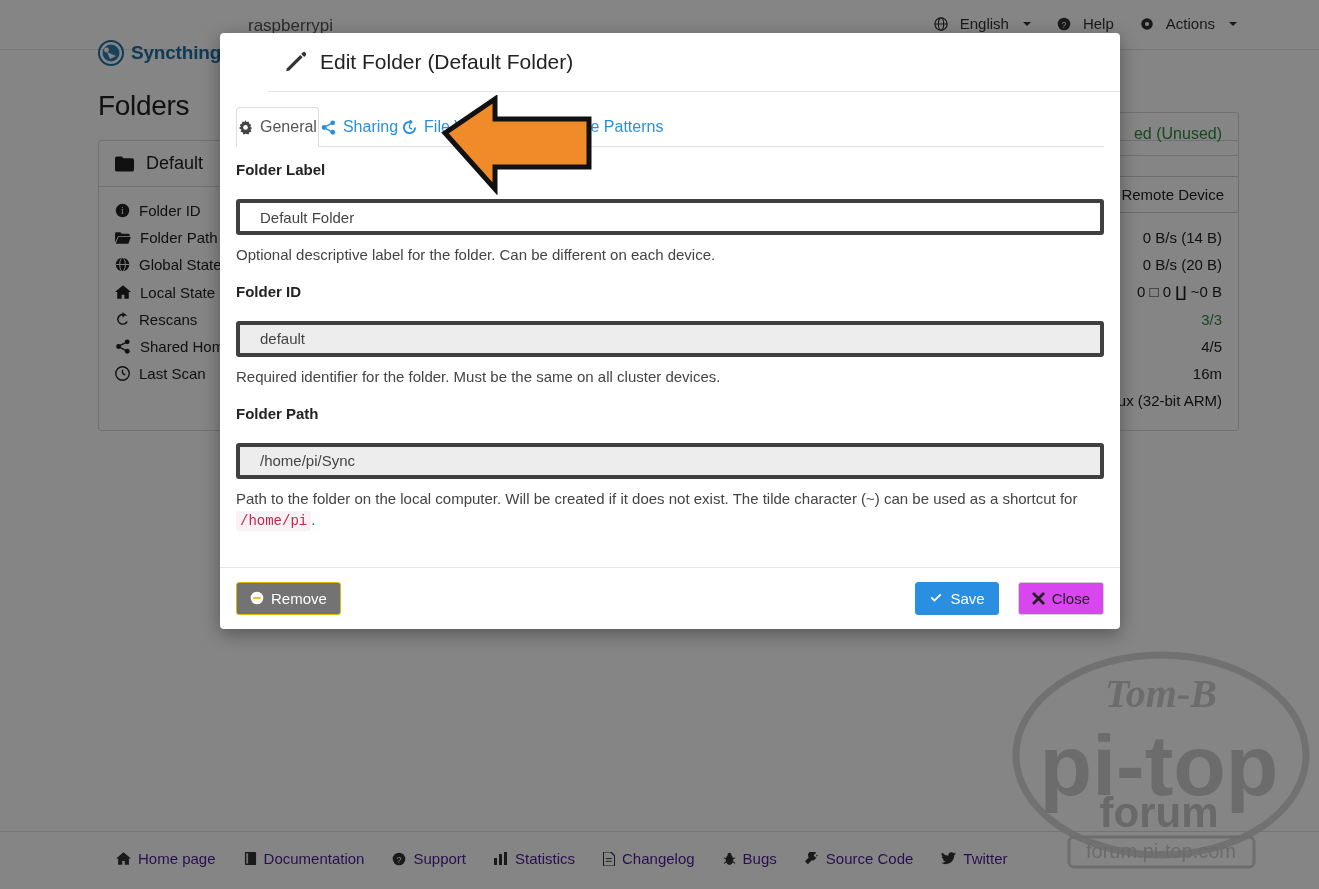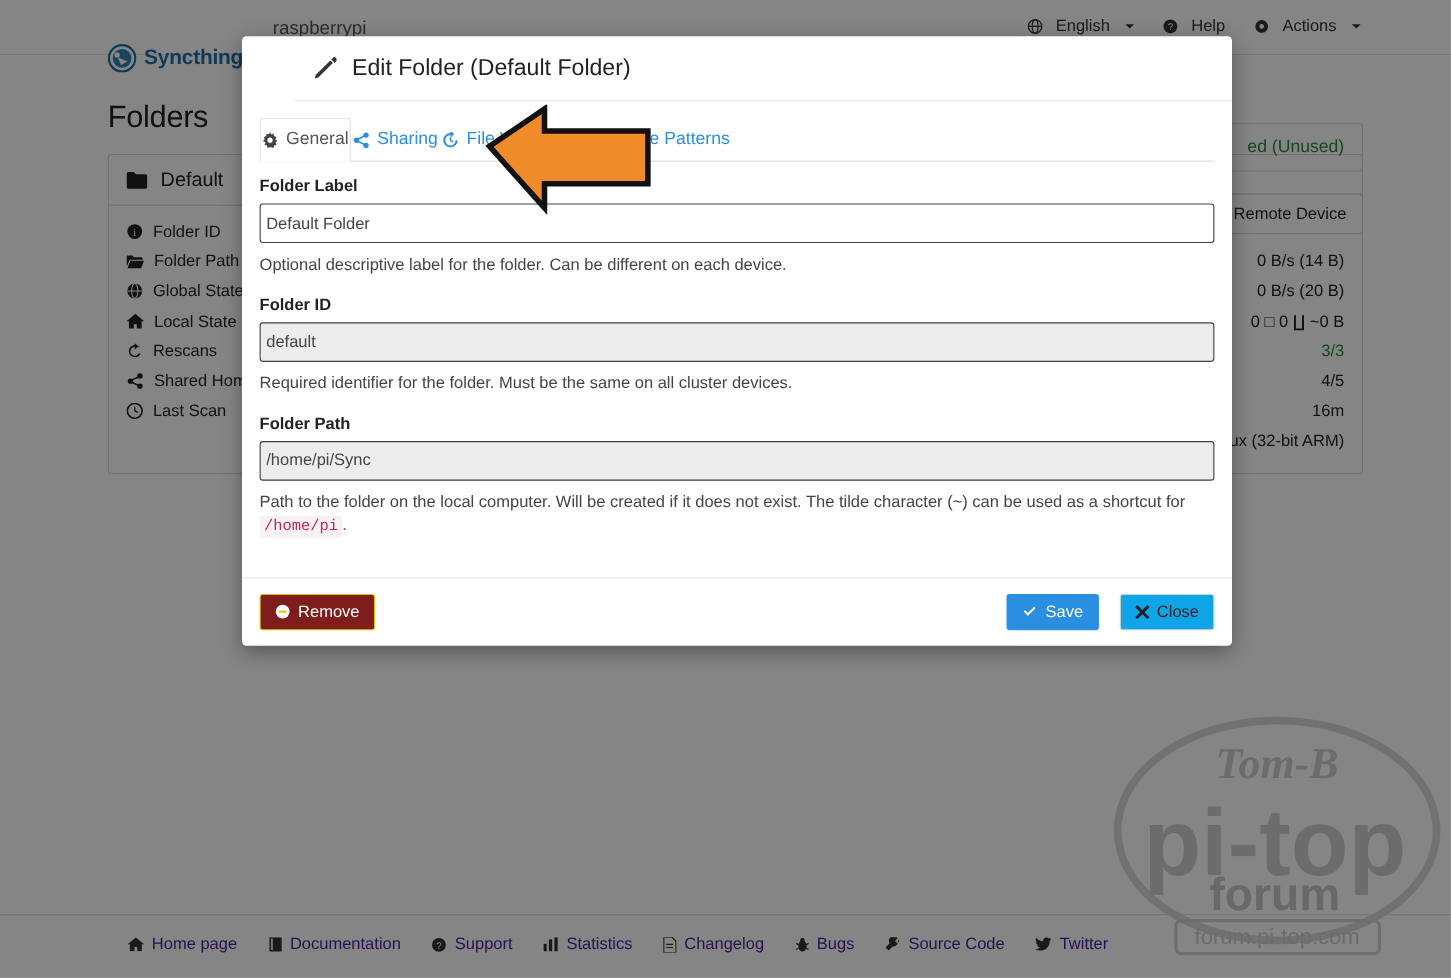--- a/index.html
+++ b/index.html
@@ -122,45 +122,46 @@
   }
   .tab.active {
     color: #555; background: #fff;
     border: 1px solid #ddd; border-bottom-color: #fff;
     border-radius: 4px 4px 0 0;
   }
   .tab-panel { padding-top: 14px; }
 
   .form-label { font-size: 15px; font-weight: bold; color: #222; margin-bottom: 7px; }
   .form-input {
-    width: 100%; height: 36px; padding: 6px 5px;
-    border: 1px solid #404040; border-radius: 3px;
+    width: 100%; height: 36px; padding: 6px 20px;
+    border: 4px solid #404040; border-radius: 3px;
     font-family: "Liberation Sans", sans-serif; font-size: 15px; color: #444;
     background: #fff;
+    margin-top: 14px;
   }
   .form-input[readonly], .form-input.disabled { background: #ededed; color: #444; }
   .help {
     font-size: 15px; color: #444; margin: 9px 0 17px 0; line-height: 1.45;
   }
   code.path {
     font-family: "Liberation Mono", monospace; font-size: 14px;
     color: #c7254e; background: #f9f2f4; padding: 2px 4px; border-radius: 3px;
   }
   .modal-footer {
     border-top: 1px solid #e5e5e5; padding: 14px 16px;
     display: flex; align-items: center;
   }
   .btn {
     border-radius: 3px; padding: 8px 13px; font-size: 15px;
     display: inline-flex; align-items: center; gap: 7px; cursor: pointer;
     border: 1px solid transparent; line-height: 1;
   }
-  .btn-danger-warn { background: #7f1d1d; color: #fff; border-color: #e0b90f; text-align: center; }
+  .btn-danger-warn { background: #737373; color: #fff; border-color: #e0b90f; text-align: center; }
   .btn-primary { background: #2a8fe0; color: #fff; border-color: #2a8fe0; }
-  .btn-default { background: #0ea5e9; color: #222; border-color: #d0d0d0; }
+  .btn-default { background: #d946ef; color: #222; border-color: #d0d0d0; }
   .spacer { flex: 1; }
   .footer-right { display: flex; gap: 19px; }
 
   
   #arrow {
     position: absolute; left: 437px; top: 95px; z-index: 90;
     width: 160px; height: 100px; pointer-events: none;
   }
   .ic { display: inline-block; line-height: 1; }
   svg { display: block; }

